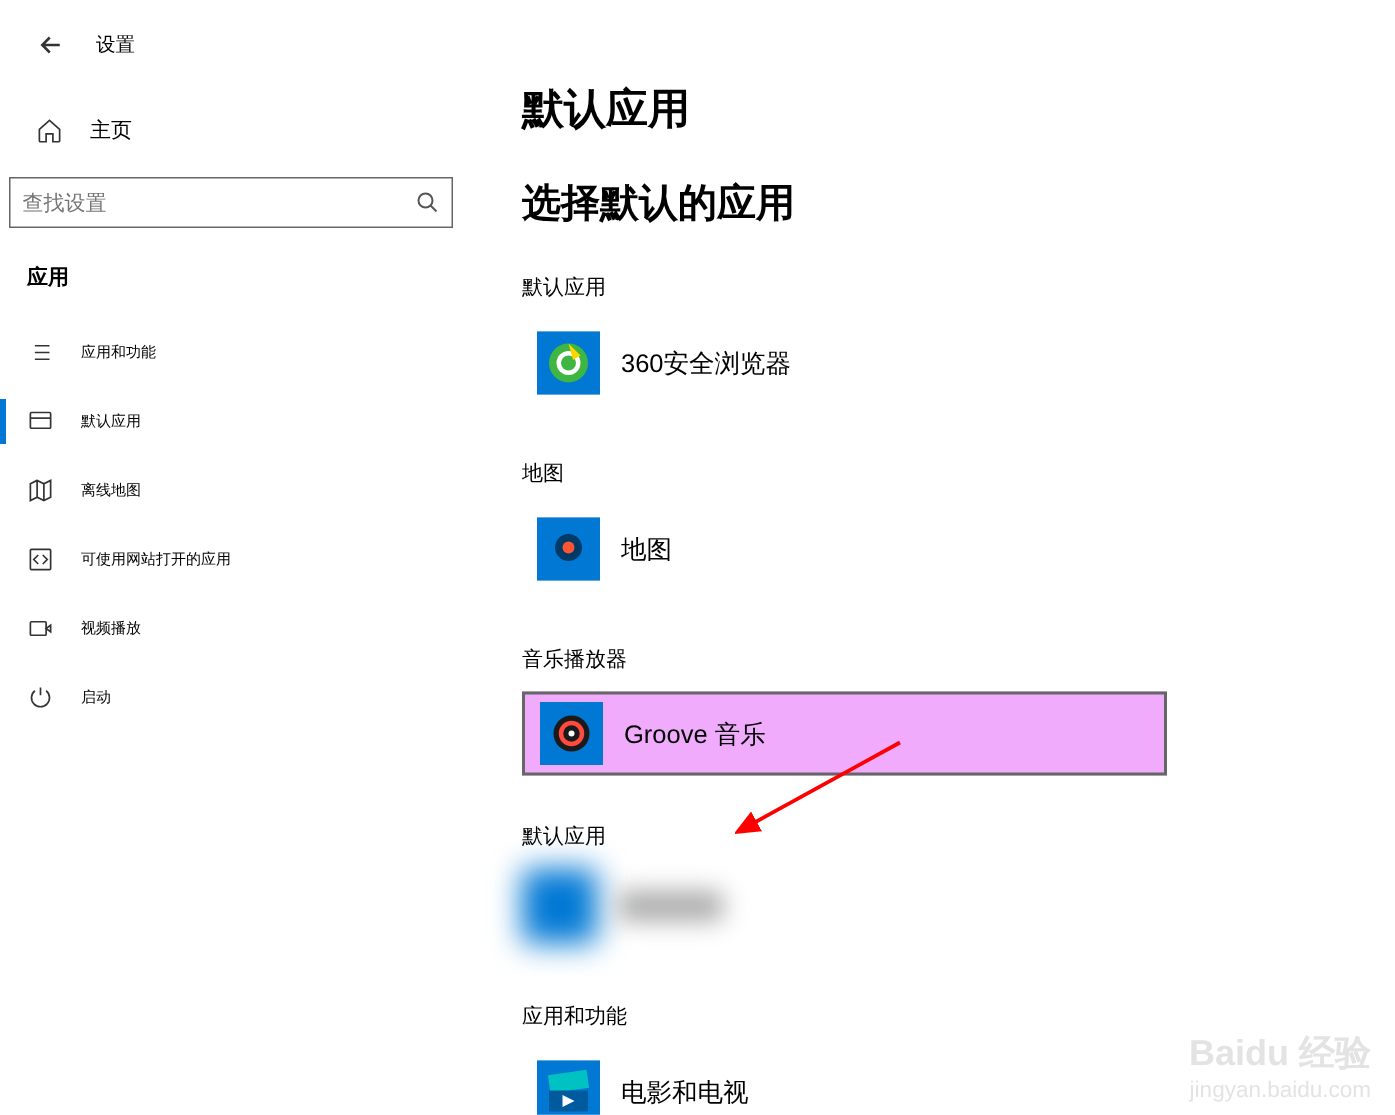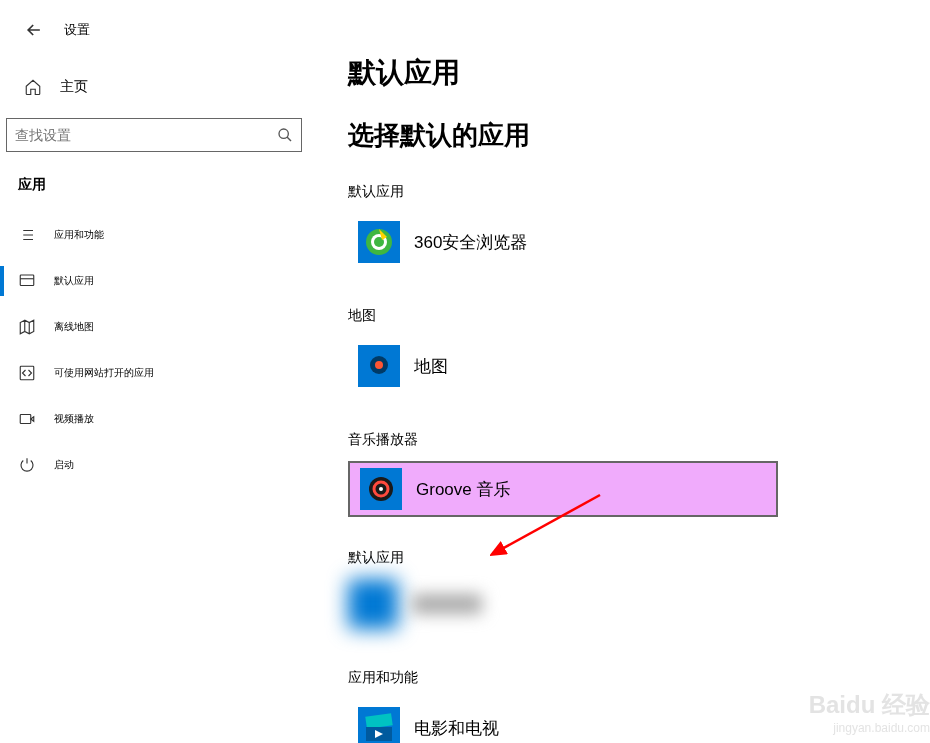--- a/index.html
+++ b/index.html
@@ -25,22 +25,22 @@
     .subtitle { font-size: 26px; font-weight: 700; margin-bottom: 30px; }
     .cat-label { font-size: 14px; margin-bottom: 12px; }
     .app-card { display: flex; align-items: center; height: 58px; padding-left: 10px; margin-bottom: 36px; width: 430px; }
     .app-card.selected { border: 2px solid #666; background: #f0abfc; height: 56px; margin-bottom: 32px; }
     .app-icon { width: 42px; height: 42px; background: #0078d4; display: flex; align-items: center; justify-content: center; margin-right: 14px; flex-shrink: 0; }
     .app-label { font-size: 17px; }
     .blur-card { display: flex; align-items: center; margin-bottom: 40px; }
     .blur-icon { width: 50px; height: 50px; background: #0078d4; filter: blur(10px); margin-right: 14px; border-radius: 4px; }
     .blur-text { width: 70px; height: 20px; background: #aaa; filter: blur(8px); border-radius: 3px; }
     .arrow { position: absolute; left: 490px; top: 490px; pointer-events: none; }
-    .watermark { position: absolute; right: 0; bottom: 8px; font-size: 24px; color: rgba(200,200,200,0.5); font-weight: bold; text-align: right; }
-    .watermark small { display: block; font-size: 12px; font-weight: normal; }
+    .watermark { position: absolute; right: 16px; bottom: 8px; font-size: 24px; color: rgba(200,200,200,0.5); font-weight: bold; text-align: right; }
+    .watermark small { display: block; font-size: 15px; font-weight: normal; }
   </style>
 </head>
 <body>
 
 <div class="container">
 
   <div class="sidebar">
     <div class="back-row">
       <svg class="back-btn" viewBox="0 0 24 24" fill="none" stroke="#333" stroke-width="2">
           <path d="M19 12H5M11 18l-6-6 6-6"></path>

